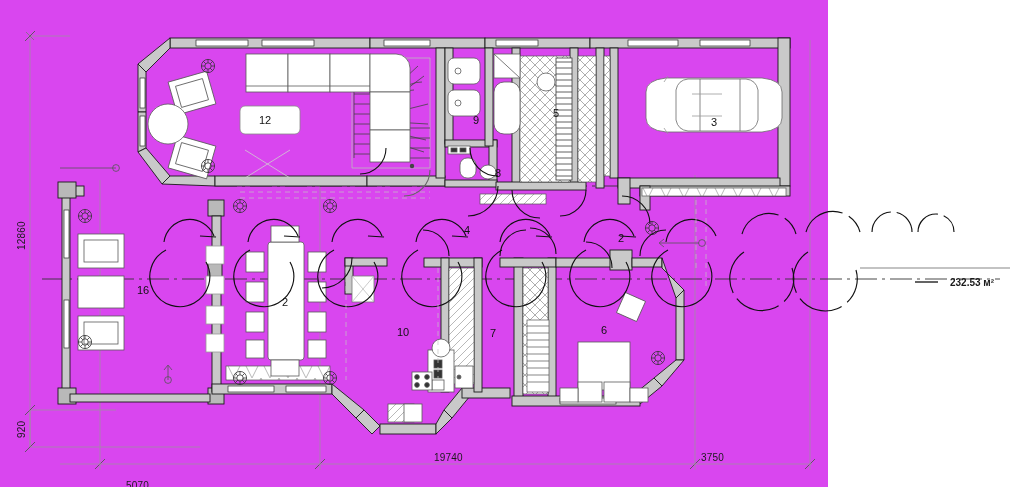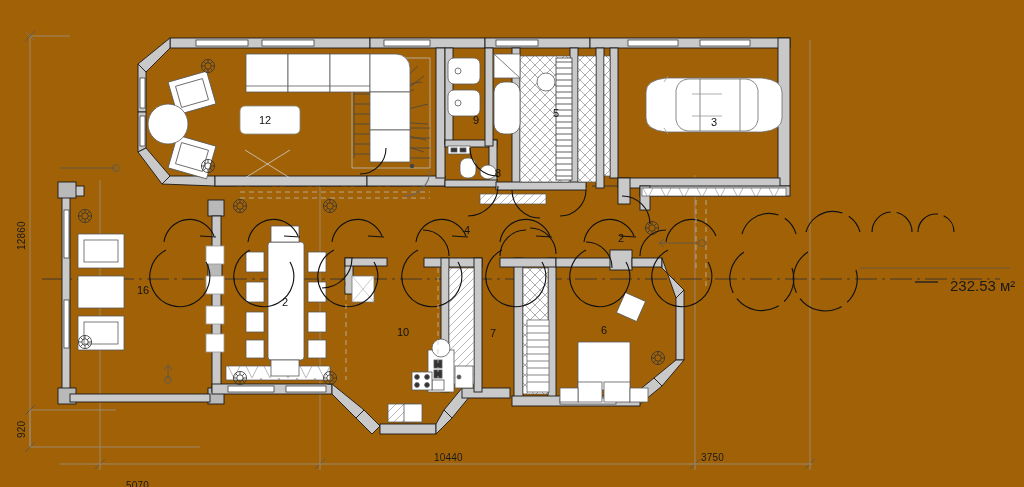--- a/index.html
+++ b/index.html
@@ -1,25 +1,25 @@
 <!DOCTYPE html>
 <html><head>
 <meta charset="utf-8">
 <style>
   html,body{margin:0;padding:0;background:#ffffff;}
   body{width:1024px;height:487px;overflow:hidden;
        font-family:"Liberation Sans", sans-serif;color:#000;}
-  #stage{position:relative;width:1024px;height:487px;background:#a16207;}
+  #stage{position:relative;width:828px;height:487px;background:#d946ef;}
   #plan{position:absolute;left:0;top:0;}
   .dimtext{position:absolute;font-size:10px;color:#1a1a1a;letter-spacing:.2px;
            white-space:nowrap;font-family:"Liberation Sans", sans-serif;}
   .dimtext.vert{transform-origin:0 0;transform:rotate(-90deg);}
   .roomnum{position:absolute;font-size:11px;color:#111;white-space:nowrap;
            transform:translate(-50%,-50%);font-family:"Liberation Sans", sans-serif;}
-  .areatext{position:absolute;font-size:15px;color:#1a1a1a;white-space:nowrap;}
+  .areatext{position:absolute;font-size:10px;color:#1a1a1a;white-space:nowrap;font-weight:bold;}
 </style>
 </head>
 <body>
 
 <div id="stage">
 
   <svg id="plan" width="1024" height="487" viewBox="0 0 1024 487">
 
     <defs>
       <pattern id="xhatch" width="10" height="10" patternUnits="userSpaceOnUse">
@@ -520,21 +520,21 @@
     <div class="roomnum" style="left:621px;top:238px">2</div>
     <div class="roomnum" style="left:143px;top:290px">16</div>
     <div class="roomnum" style="left:285px;top:302px">2</div>
     <div class="roomnum" style="left:403px;top:332px">10</div>
     <div class="roomnum" style="left:493px;top:333px">7</div>
     <div class="roomnum" style="left:604px;top:330px">6</div>
   </div>
 
   <div>
     <div class="dimtext" style="left:126px;top:480px">5070</div>
-    <div class="dimtext" style="left:434px;top:452px">10440</div>
+    <div class="dimtext" style="left:434px;top:452px">19740</div>
     <div class="dimtext" style="left:701px;top:452px">3750</div>
     <div class="dimtext vert" style="left:16px;top:250px">12860</div>
     <div class="dimtext vert" style="left:16px;top:438px">920</div>
   </div>
 
   <div class="areatext" style="left:950px;top:277px">232.53 м²</div>
 
 </div>
 
 </body></html>

